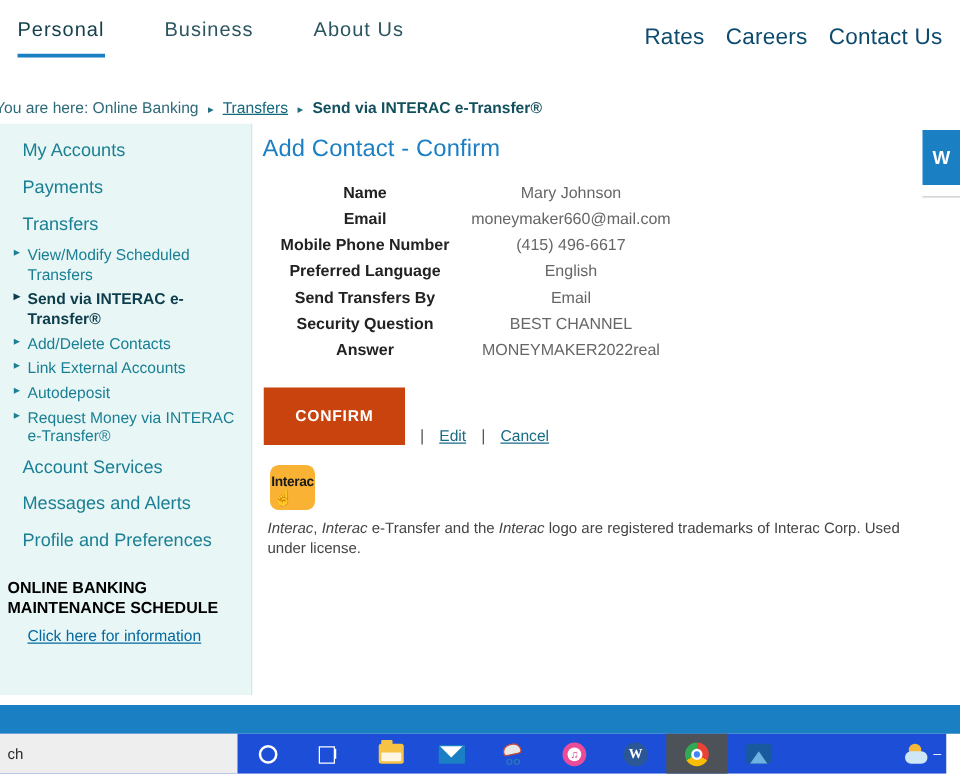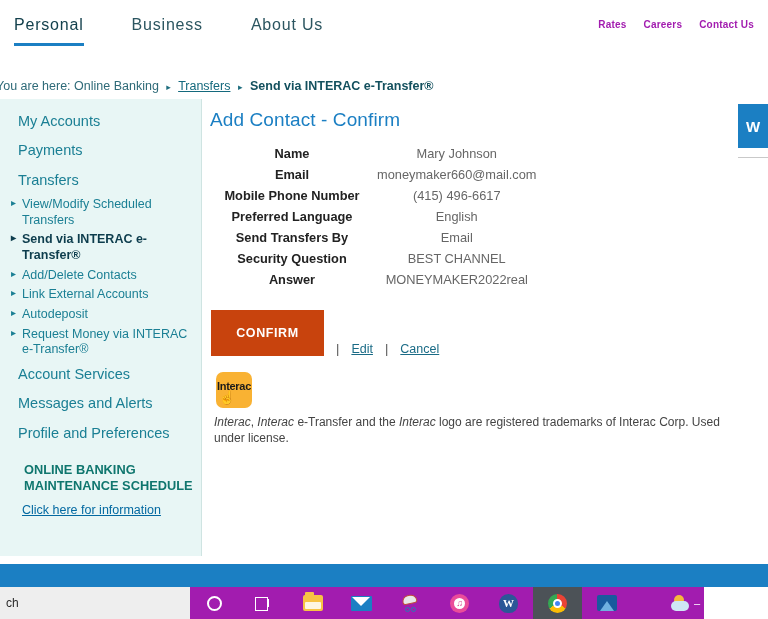--- a/index.html
+++ b/index.html
@@ -20,21 +20,21 @@
   .mainnav a {
     font-size: 16px; color: #2b5560; text-decoration: none; letter-spacing: .8px;
     padding: 0 0 12px 0; margin-right: 48px; display: inline-block; position: relative;
   }
   .mainnav a.active { color: #14414d; }
   .mainnav a.active::after {
     content: ""; position: absolute; left: 0; right: 0; bottom: 0; height: 3px; background: #1b7fc3;
   }
   .utilnav { position: absolute; right: 14px; top: 19px; display: flex; gap: 17px; }
   .utilnav a {
-    font-size: 10px; color: #a21caf; font-weight: bold; text-decoration: none; letter-spacing: .2px;
+    font-size: 18px; color: #0c4a6e; font-weight: normal; text-decoration: none; letter-spacing: .2px;
   }
 
   
   .breadcrumb {
     position: absolute; left: -4px; top: 79px; width: 780px; height: 20px;
     font-size: 12.5px; color: #2e6a78; white-space: nowrap;
   }
   .breadcrumb span, .breadcrumb a { font-size: 12.5px; }
   .breadcrumb .bc-lead { color: #2e6a78; }
   .breadcrumb .bc-link { color: #14697d; text-decoration: underline; }
@@ -61,21 +61,21 @@
   .side-sub::before {
     content: "\25B8"; position: absolute; left: 11px; top: 2px; font-size: 10px; color: #1a7f94;
   }
   .side-sub.active { color: #0d3d4d; font-weight: bold; }
   .side-sub.active::before { color: #0d3d4d; }
   .side-links { padding: 8px 0 0 6px; }
   .side-links a {
     display: block; font-size: 12.5px; color: #12788d; text-decoration: underline; line-height: 1.5;
   }
   .side-heading {
-    padding: 14px 0 0 24px; font-size: 12.8px; font-weight: bold; color: #0f766e; line-height: 1.25;
+    padding: 14px 0 0 6px; font-size: 12.8px; font-weight: bold; color: #000000; line-height: 1.25;
   }
   .side-click { padding: 6px 0 0 22px; }
   .side-click a { font-size: 12.5px; color: #0369a1; text-decoration: underline; }
 
   
   .main { position: absolute; left: 202px; top: 0; right: 0; height: 457px; background: #fff; padding: 8px 0 0 6px; }
   .page-title { font-size: 19px; color: #1b7fc3; font-weight: normal; margin: 2px 0 12px 2px; letter-spacing: .1px; }
 
   .form-table { margin-left: 3px; border-collapse: collapse; text-align: center; }
   .form-table td { padding: 3px 0; vertical-align: top; font-size: 12.8px; }
@@ -114,21 +114,21 @@
   }
   .side-tab-stub {
     position: absolute; right: 0; top: 148px; width: 30px; height: 10px;
     background: #fff; border-bottom: 1px solid #c9c9c9;
   }
 
   
   .footer-band { position: absolute; left: 0; top: 564px; width: 768px; height: 23px; background: #1b7fc3; }
 
   
-  .taskbar { position: absolute; left: 0; top: 587px; width: 704px; height: 32px; background: #a21caf; }
+  .taskbar { position: absolute; left: 0; top: 587px; width: 757px; height: 32px; background: #1d4ed8; }
   .tb-search {
     position: absolute; left: 0; top: 0; width: 190px; height: 32px;
     background: #eeeeee; display: flex; align-items: center; padding-left: 6px;
   }
   .tb-search span { font-size: 12px; color: #2a2a2a; }
   .tb-icons { position: absolute; left: 190px; top: 0; height: 32px; display: flex; align-items: center; }
   .tb-item {
     width: 49px; height: 32px; display: flex; align-items: center; justify-content: center; position: relative;
   }
   .tb-item.active { background: #4c5257; }

